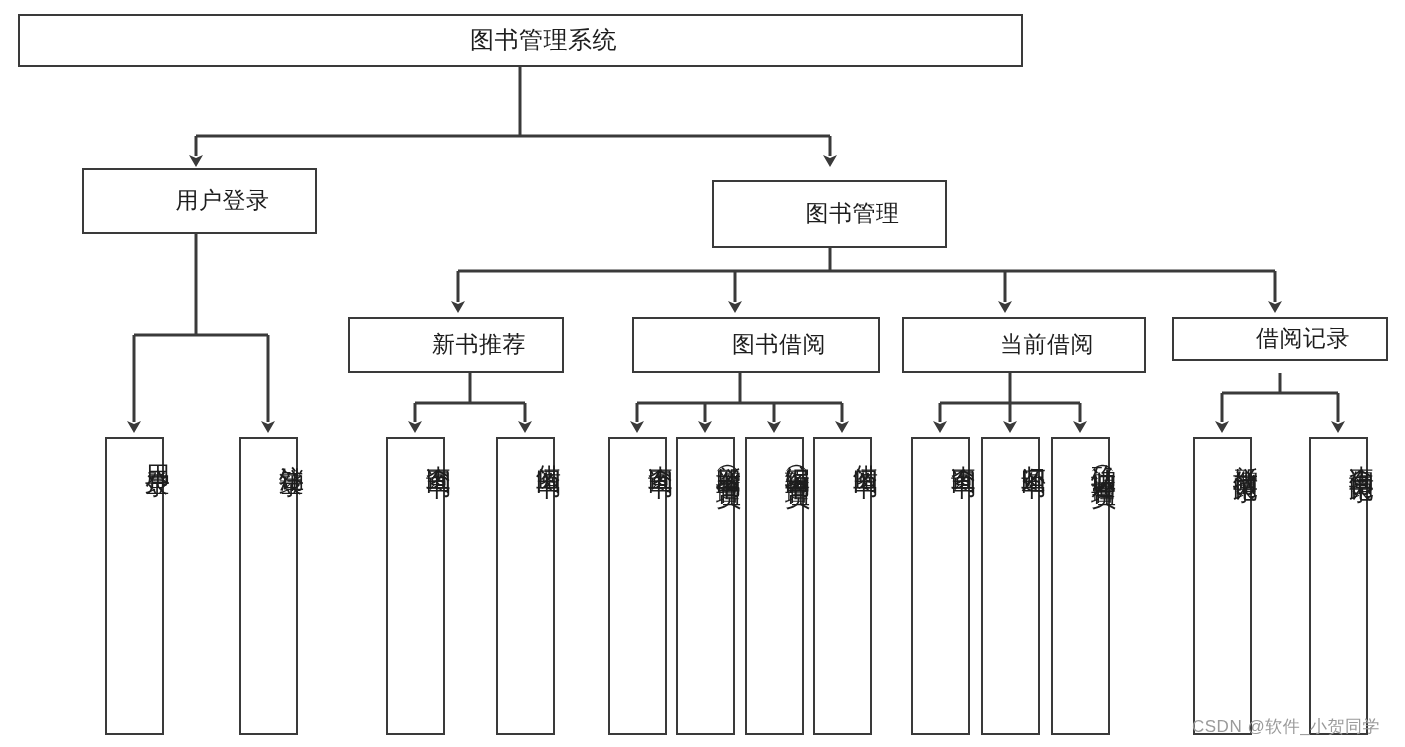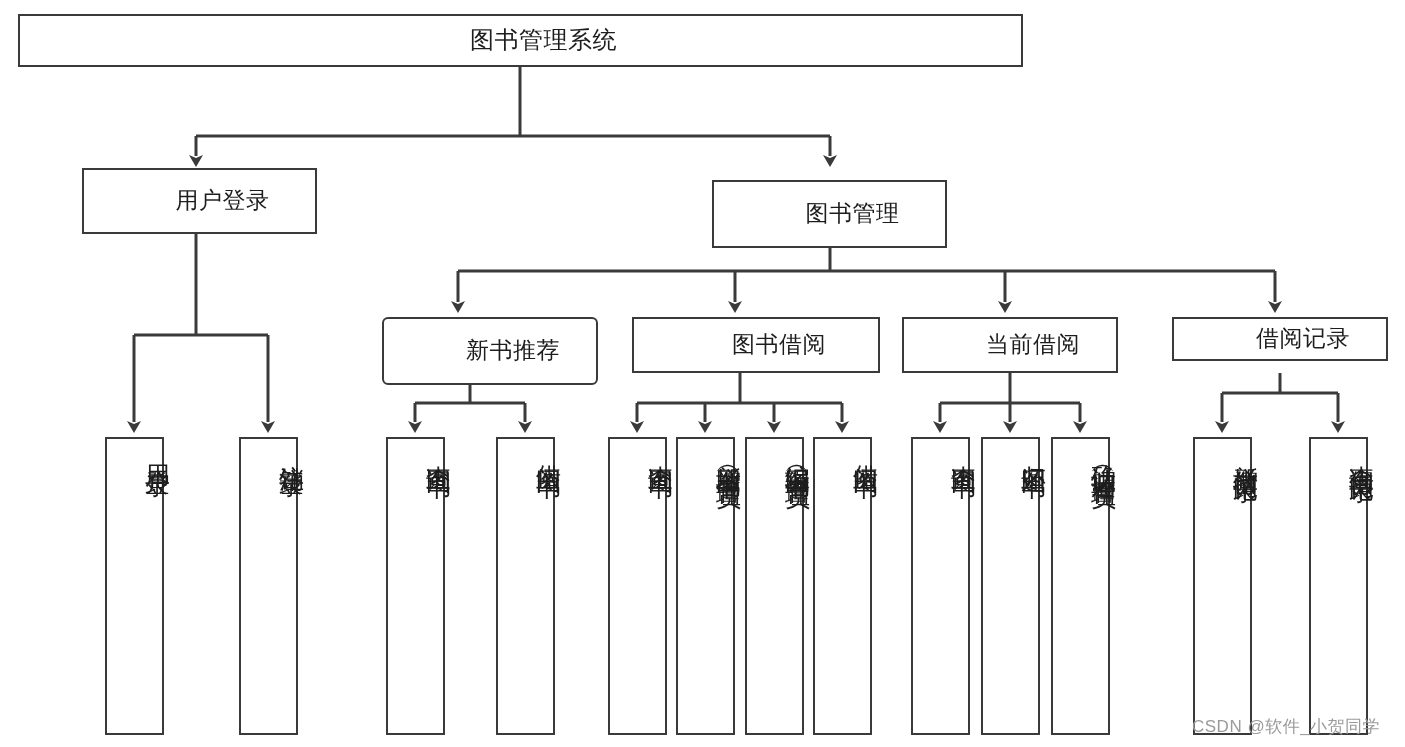--- a/index.html
+++ b/index.html
@@ -131,27 +131,27 @@
     <span class="lbl">图书管理系统</span>
   </div>
 
   <div class="node h" style="left:82px; top:168px; width:235px; height:66px;">
     <span class="lbl">用户登录</span>
   </div>
   <div class="node h" style="left:712px; top:168px; width:235px; height:68px;margin-top:12px;">
     <span class="lbl">图书管理</span>
   </div>
 
-  <div class="node h" style="left:382px; top:317px; width:216px; height:68px;border-radius:6px;">
+  <div class="node h" style="left:348px; top:317px; width:216px; height:56px;">
     <span class="lbl">新书推荐</span>
   </div>
   <div class="node h" style="left:632px; top:317px; width:248px; height:56px;">
     <span class="lbl">图书借阅</span>
   </div>
-  <div class="node h" style="left:902px; top:317px; width:216px; height:56px;">
+  <div class="node h" style="left:902px; top:317px; width:244px; height:56px;">
     <span class="lbl">当前借阅</span>
   </div>
   <div class="node h" style="left:1172px; top:317px; width:216px; height:44px;">
     <span class="lbl">借阅记录</span>
   </div>
 
   <div class="node v" style="left:105px; top:437px; width:59px; height:298px;">
     <span class="lbl">用户登录</span>
   </div>
   <div class="node v" style="left:239px; top:437px; width:59px; height:298px;">

